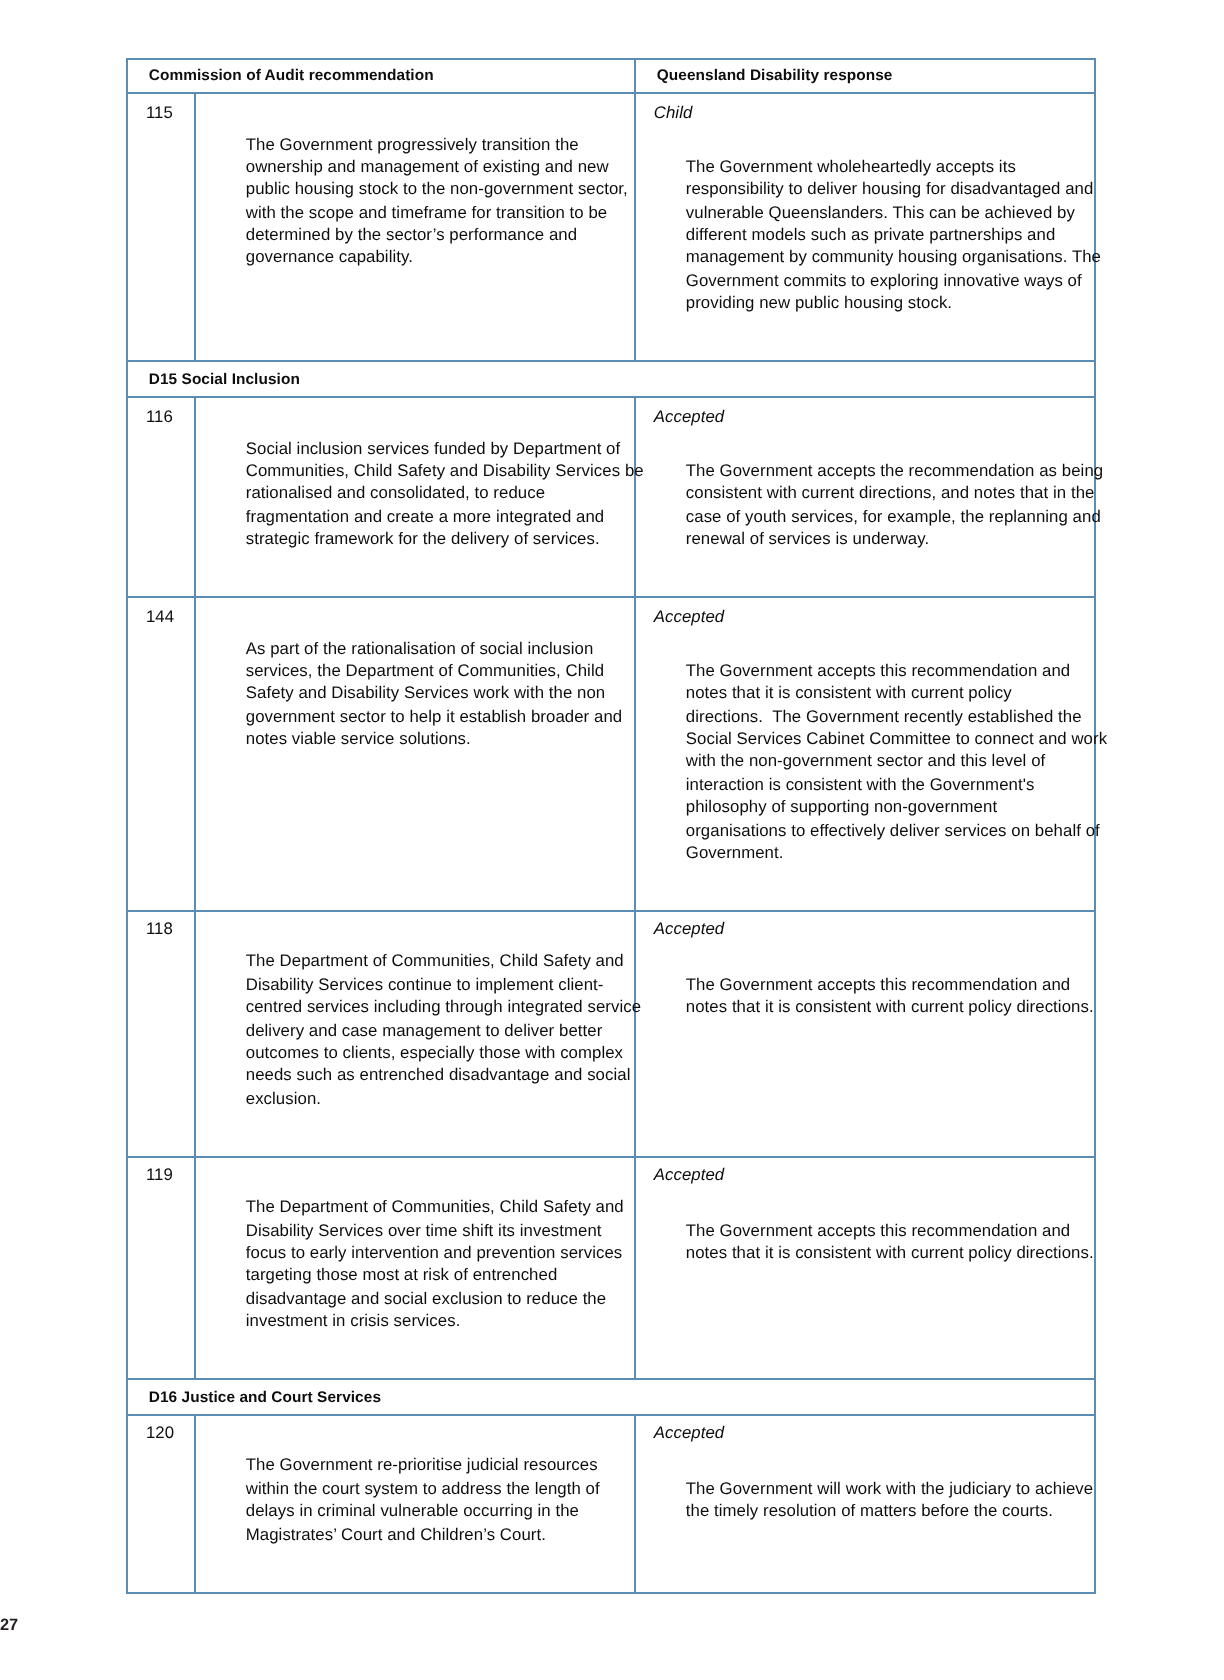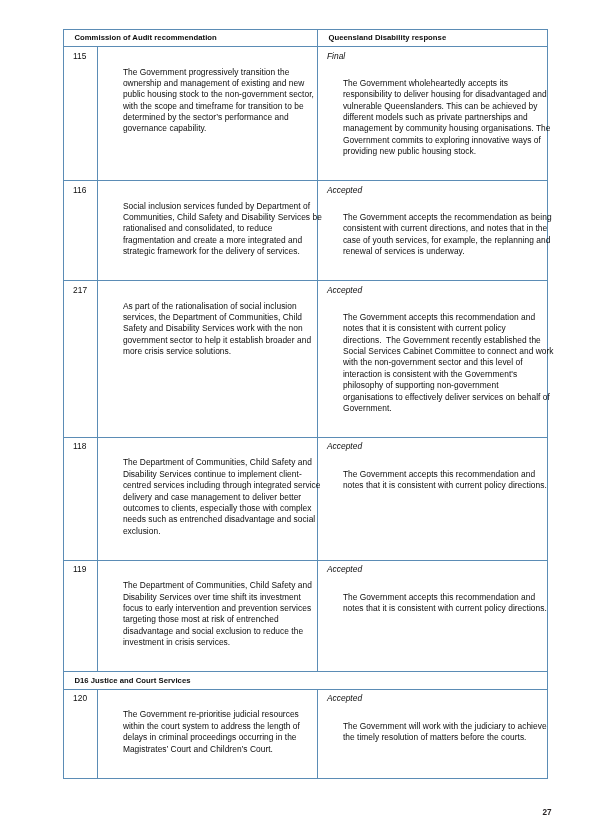--- a/index.html
+++ b/index.html
@@ -55,21 +55,21 @@
     font-style:italic;margin:0 0 4.55px 0;white-space:nowrap;
   }
 
   
   .footer{position:absolute;left:0;top:805px;width:612px;height:12px;}
   .footer-text{
     position:absolute;left:64px;top:0;
     font-size:7.3px;line-height:12px;font-weight:bold;color:#231f20;white-space:nowrap;
   }
   .footer-page{
-    position:absolute;left:0;top:1.6px;width:551.5px;text-align:right;
+    position:absolute;left:0;top:1.6px;width:551.5px;text-align:left;
     font-size:8.2px;line-height:12px;font-weight:bold;color:#231f20;
   }
 </style>
 </head>
 <body>
 
 <div class="page">
 
   <table class="response-table">
     <colgroup>
@@ -81,38 +81,41 @@
         <tr>
           <td class="head-cell" colspan="2">Commission of Audit recommendation</td>
           <td class="head-cell">Queensland Disability response</td>
         </tr>
         <tr>
           <td class="num-cell">115</td>
           <td class="rec-cell">
             <div class="rec-text">The Government progressively transition the ownership and management of existing and new public housing stock to the non-government sector, with the scope and timeframe for transition to be determined by the sector’s performance and governance capability.</div>
           </td>
           <td class="resp-cell">
-            <div class="resp-status">Final</div>
+            <div class="resp-status">Child</div>
             <div class="resp-text">The Government wholeheartedly accepts its responsibility to deliver housing for disadvantaged and vulnerable Queenslanders. This can be achieved by different models such as private partnerships and management by community housing organisations. The Government commits to exploring innovative ways of providing new public housing stock.</div>
           </td>
+        </tr>
+        <tr>
+          <td class="section-cell" colspan="3">D15 Social Inclusion</td>
         </tr>
         <tr>
           <td class="num-cell">116</td>
           <td class="rec-cell">
             <div class="rec-text">Social inclusion services funded by Department of Communities, Child Safety and Disability Services be rationalised and consolidated, to reduce fragmentation and create a more integrated and strategic framework for the delivery of services.</div>
           </td>
           <td class="resp-cell">
             <div class="resp-status">Accepted</div>
             <div class="resp-text">The Government accepts the recommendation as being consistent with current directions, and notes that in the case of youth services, for example, the replanning and renewal of services is underway.</div>
           </td>
         </tr>
         <tr>
-          <td class="num-cell">217</td>
+          <td class="num-cell">144</td>
           <td class="rec-cell">
-            <div class="rec-text">As part of the rationalisation of social inclusion services, the Department of Communities, Child Safety and Disability Services work with the non government sector to help it establish broader and more crisis service solutions.</div>
+            <div class="rec-text">As part of the rationalisation of social inclusion services, the Department of Communities, Child Safety and Disability Services work with the non government sector to help it establish broader and notes viable service solutions.</div>
           </td>
           <td class="resp-cell">
             <div class="resp-status">Accepted</div>
             <div class="resp-text">The Government accepts this recommendation and notes that it is consistent with current policy
 directions.  The Government recently established the Social Services Cabinet Committee to connect and work with the non-government sector and this level of interaction is consistent with the Government's philosophy of supporting non-government
 organisations to effectively deliver services on behalf of Government.</div>
           </td>
         </tr>
         <tr>
           <td class="num-cell">118</td>
@@ -133,21 +136,21 @@
             <div class="resp-status">Accepted</div>
             <div class="resp-text">The Government accepts this recommendation and notes that it is consistent with current policy directions.</div>
           </td>
         </tr>
         <tr>
           <td class="section-cell" colspan="3">D16 Justice and Court Services</td>
         </tr>
         <tr>
           <td class="num-cell">120</td>
           <td class="rec-cell">
-            <div class="rec-text">The Government re-prioritise judicial resources within the court system to address the length of delays in criminal proceedings occurring in the Magistrates’ Court and Children’s Court.</div>
+            <div class="rec-text">The Government re-prioritise judicial resources within the court system to address the length of delays in criminal vulnerable occurring in the Magistrates’ Court and Children’s Court.</div>
           </td>
           <td class="resp-cell">
             <div class="resp-status">Accepted</div>
             <div class="resp-text">The Government will work with the judiciary to achieve the timely resolution of matters before the courts.</div>
           </td>
         </tr>
       </tbody>
   </table>
 
   <div class="footer">

